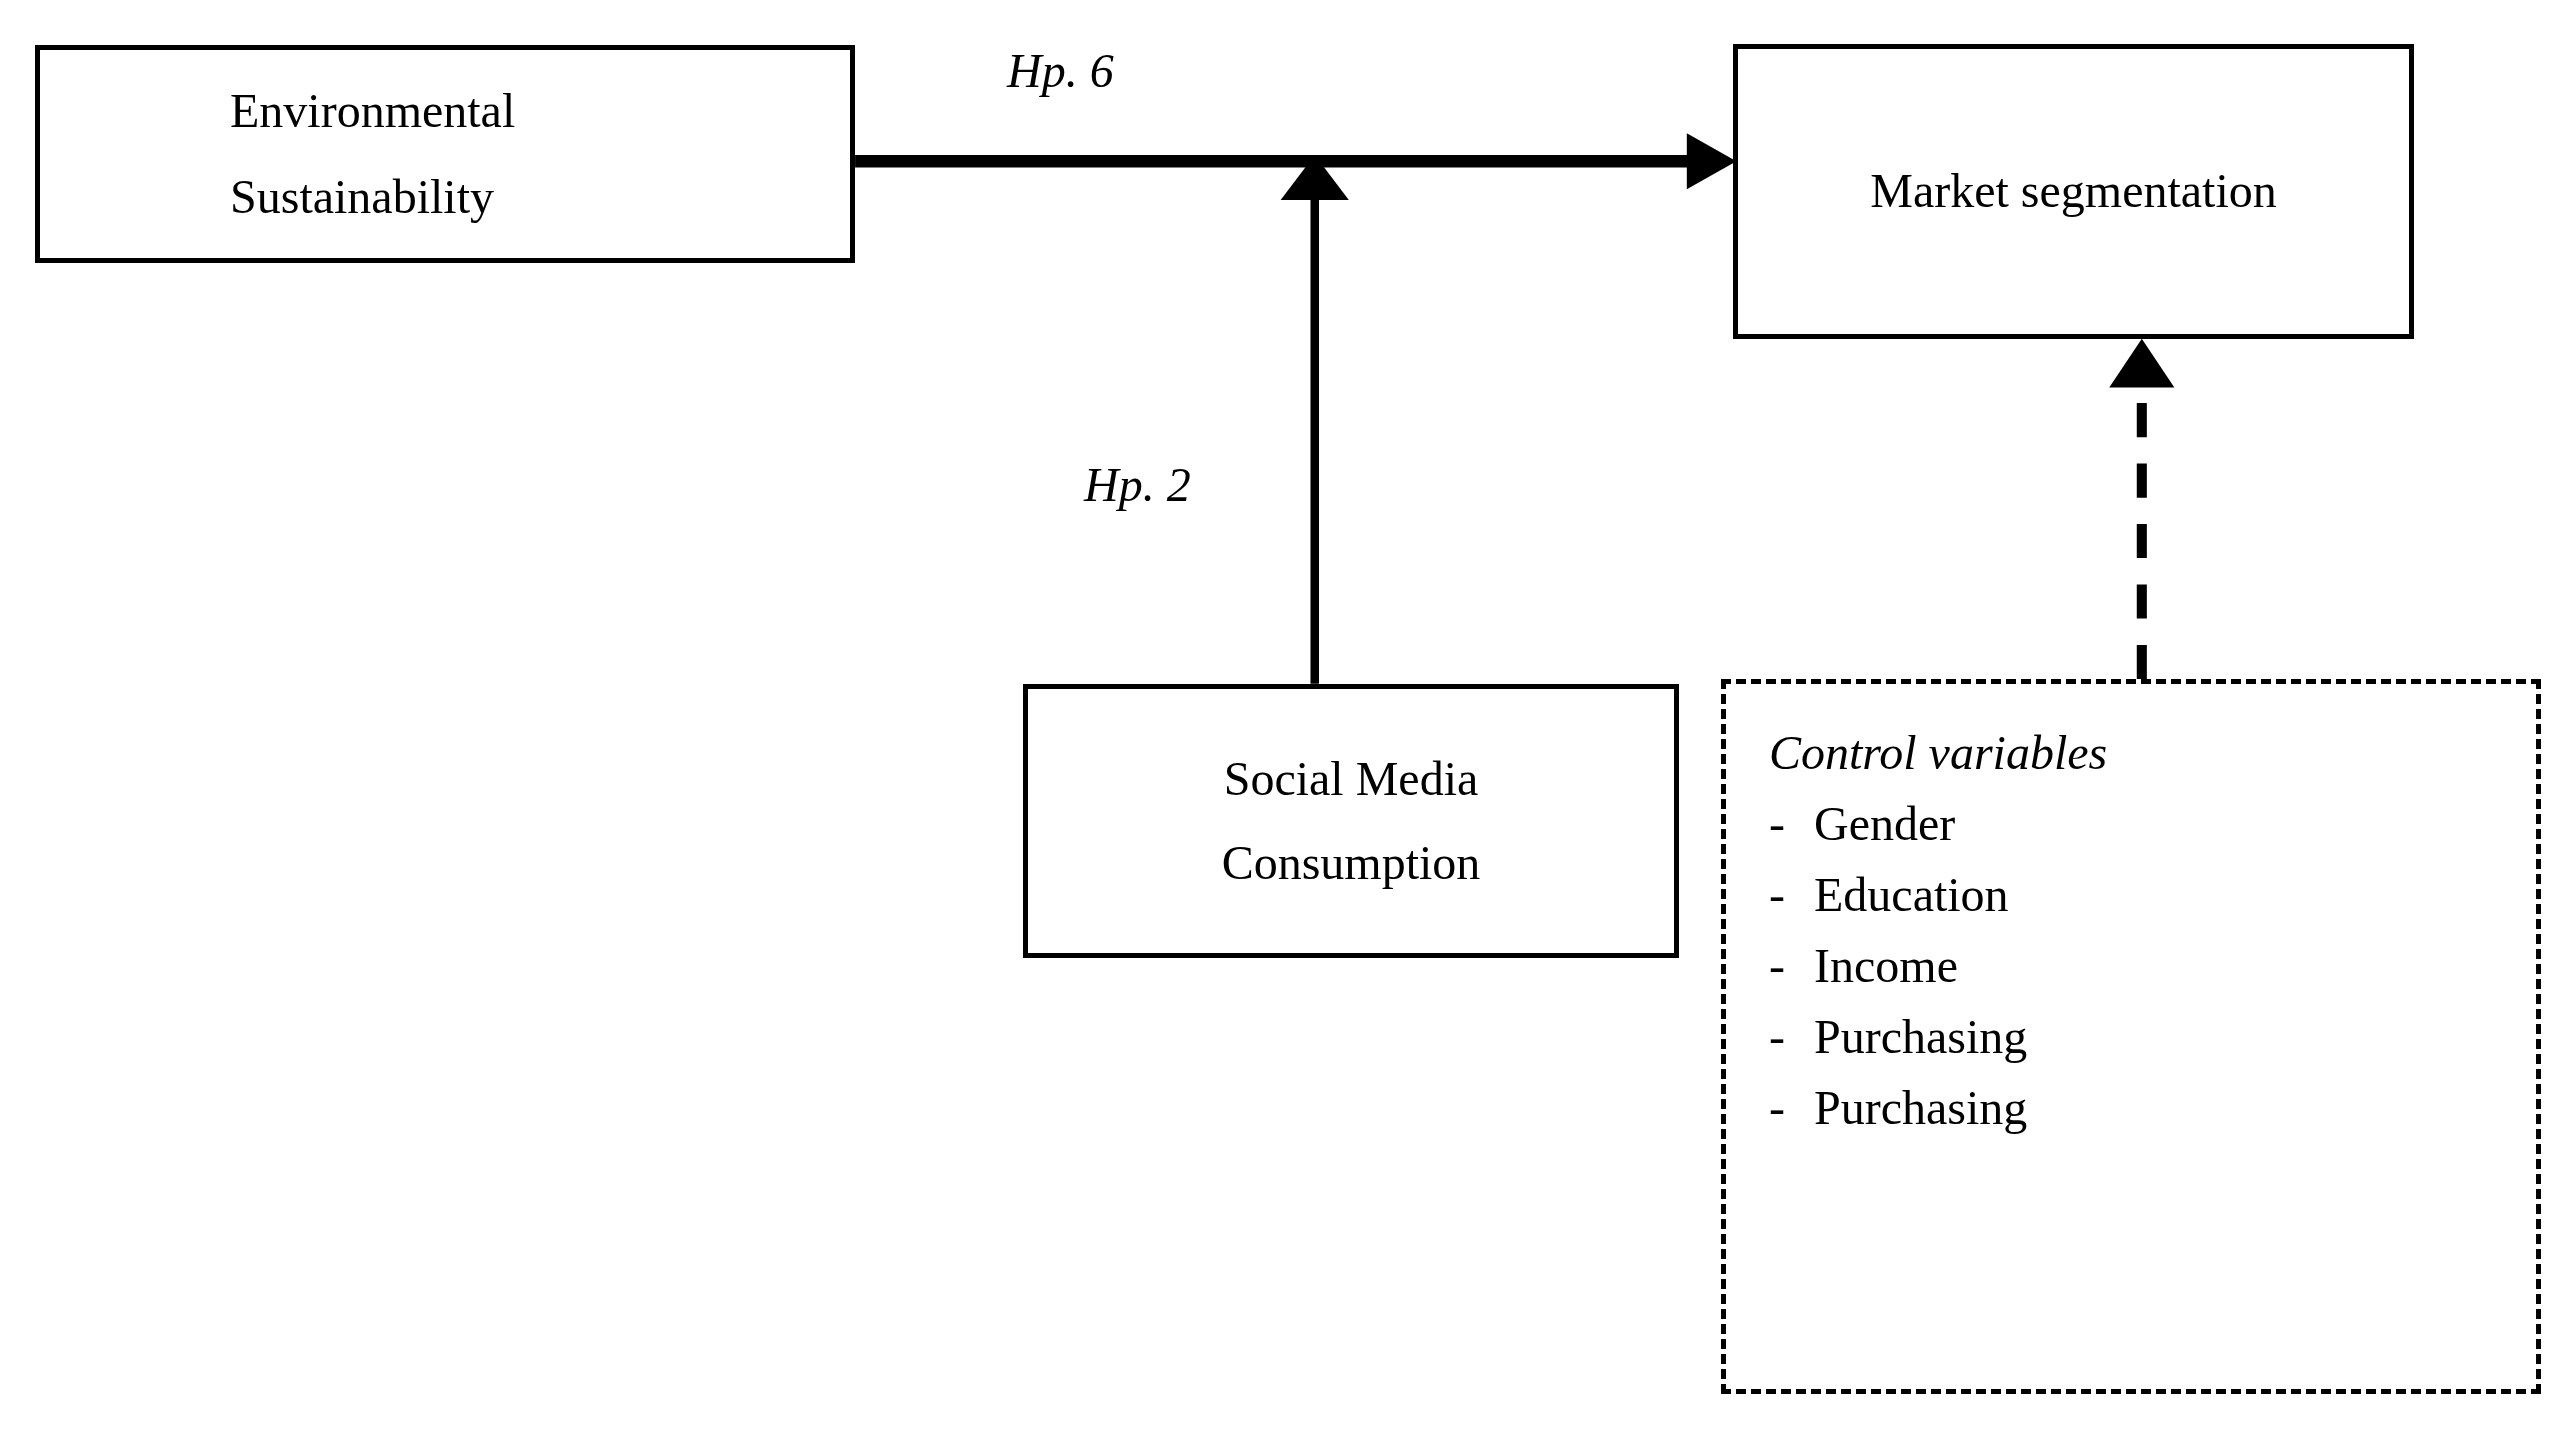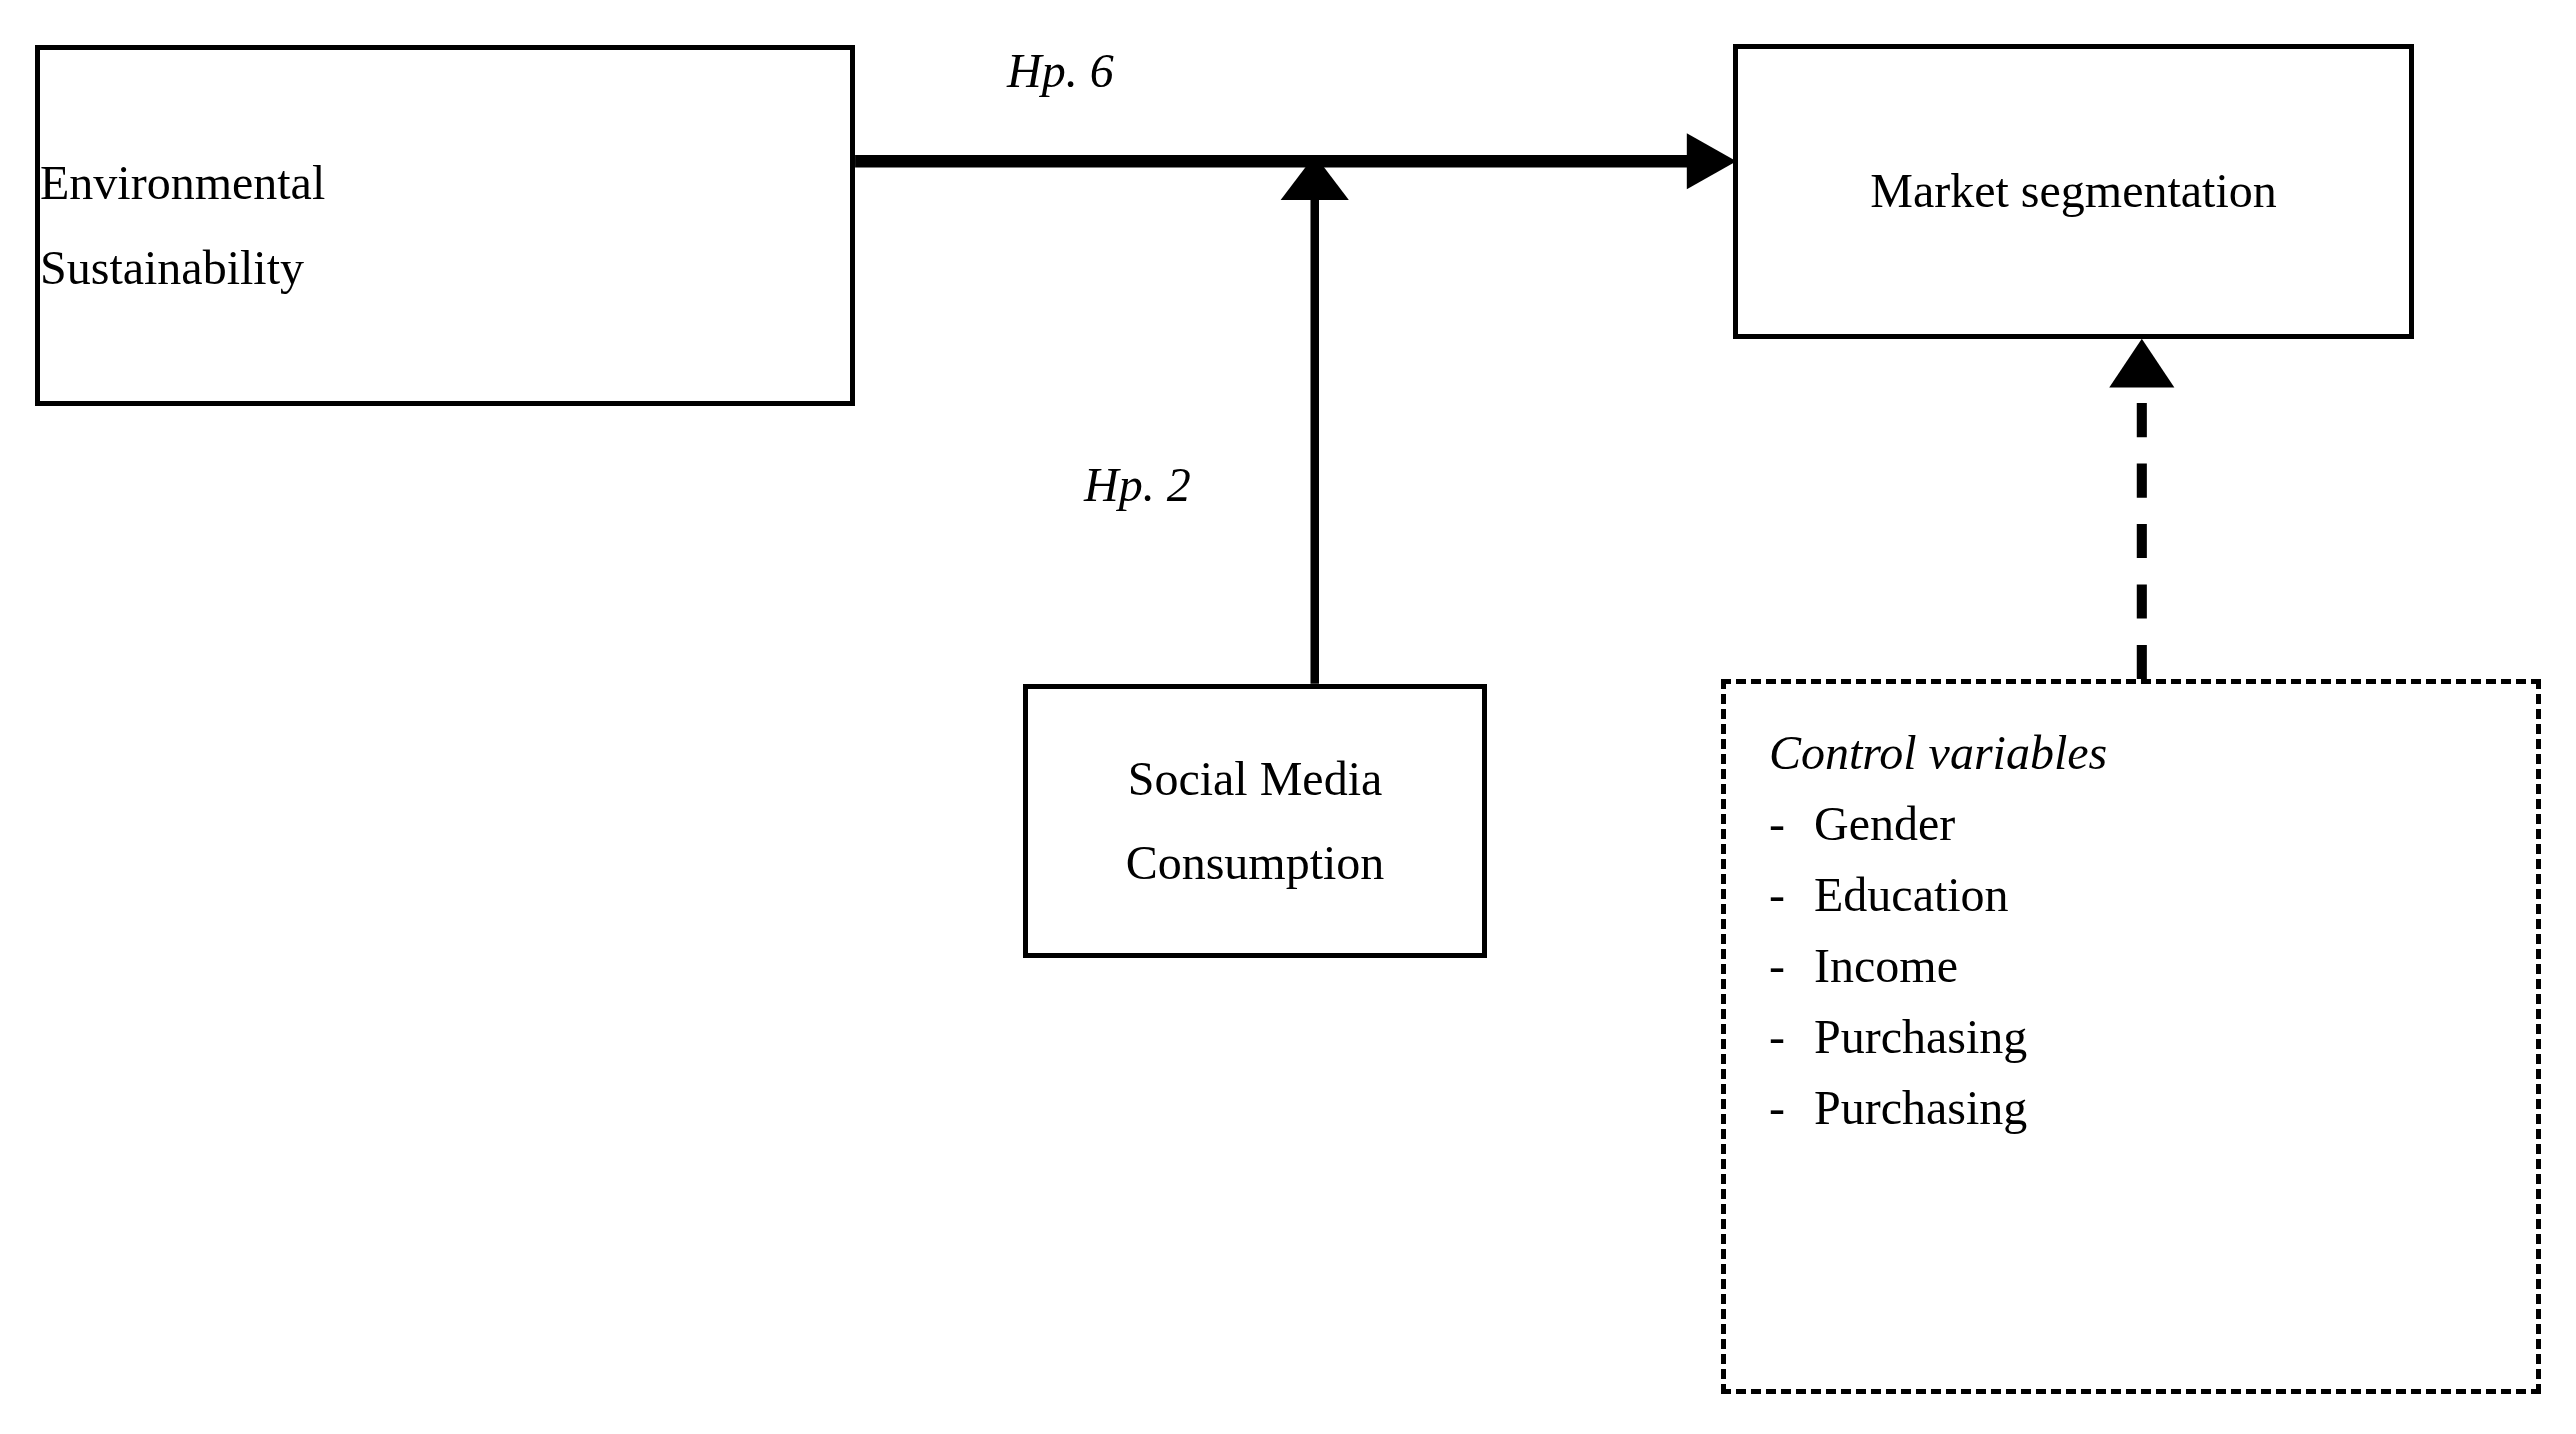--- a/index.html
+++ b/index.html
@@ -34,37 +34,38 @@
     font-size: 48px;
     line-height: 1.05;
     white-space: nowrap;
     color: #000000;
   }
 
   #box-environmental-sustainability {
     left: 35px;
     top: 45px;
     width: 820px;
-    height: 361px;
+    height: 218px;
     align-items: flex-start;
+    padding-left: 190px;
   }
   #box-environmental-sustainability .line + .line { margin-top: 35px; text-align: right; }
 
   #box-market-segmentation {
     left: 1733px;
     top: 44px;
     width: 681px;
     height: 295px;
     align-items: center;
   }
 
   #box-social-media {
     left: 1023px;
     top: 684px;
-    width: 464px;
+    width: 656px;
     height: 274px;
     align-items: center;
   }
   #box-social-media .line + .line { margin-top: 34px; }
 
   
   #box-control-variables {
     position: absolute;
     left: 1721px;
     top: 679px;

